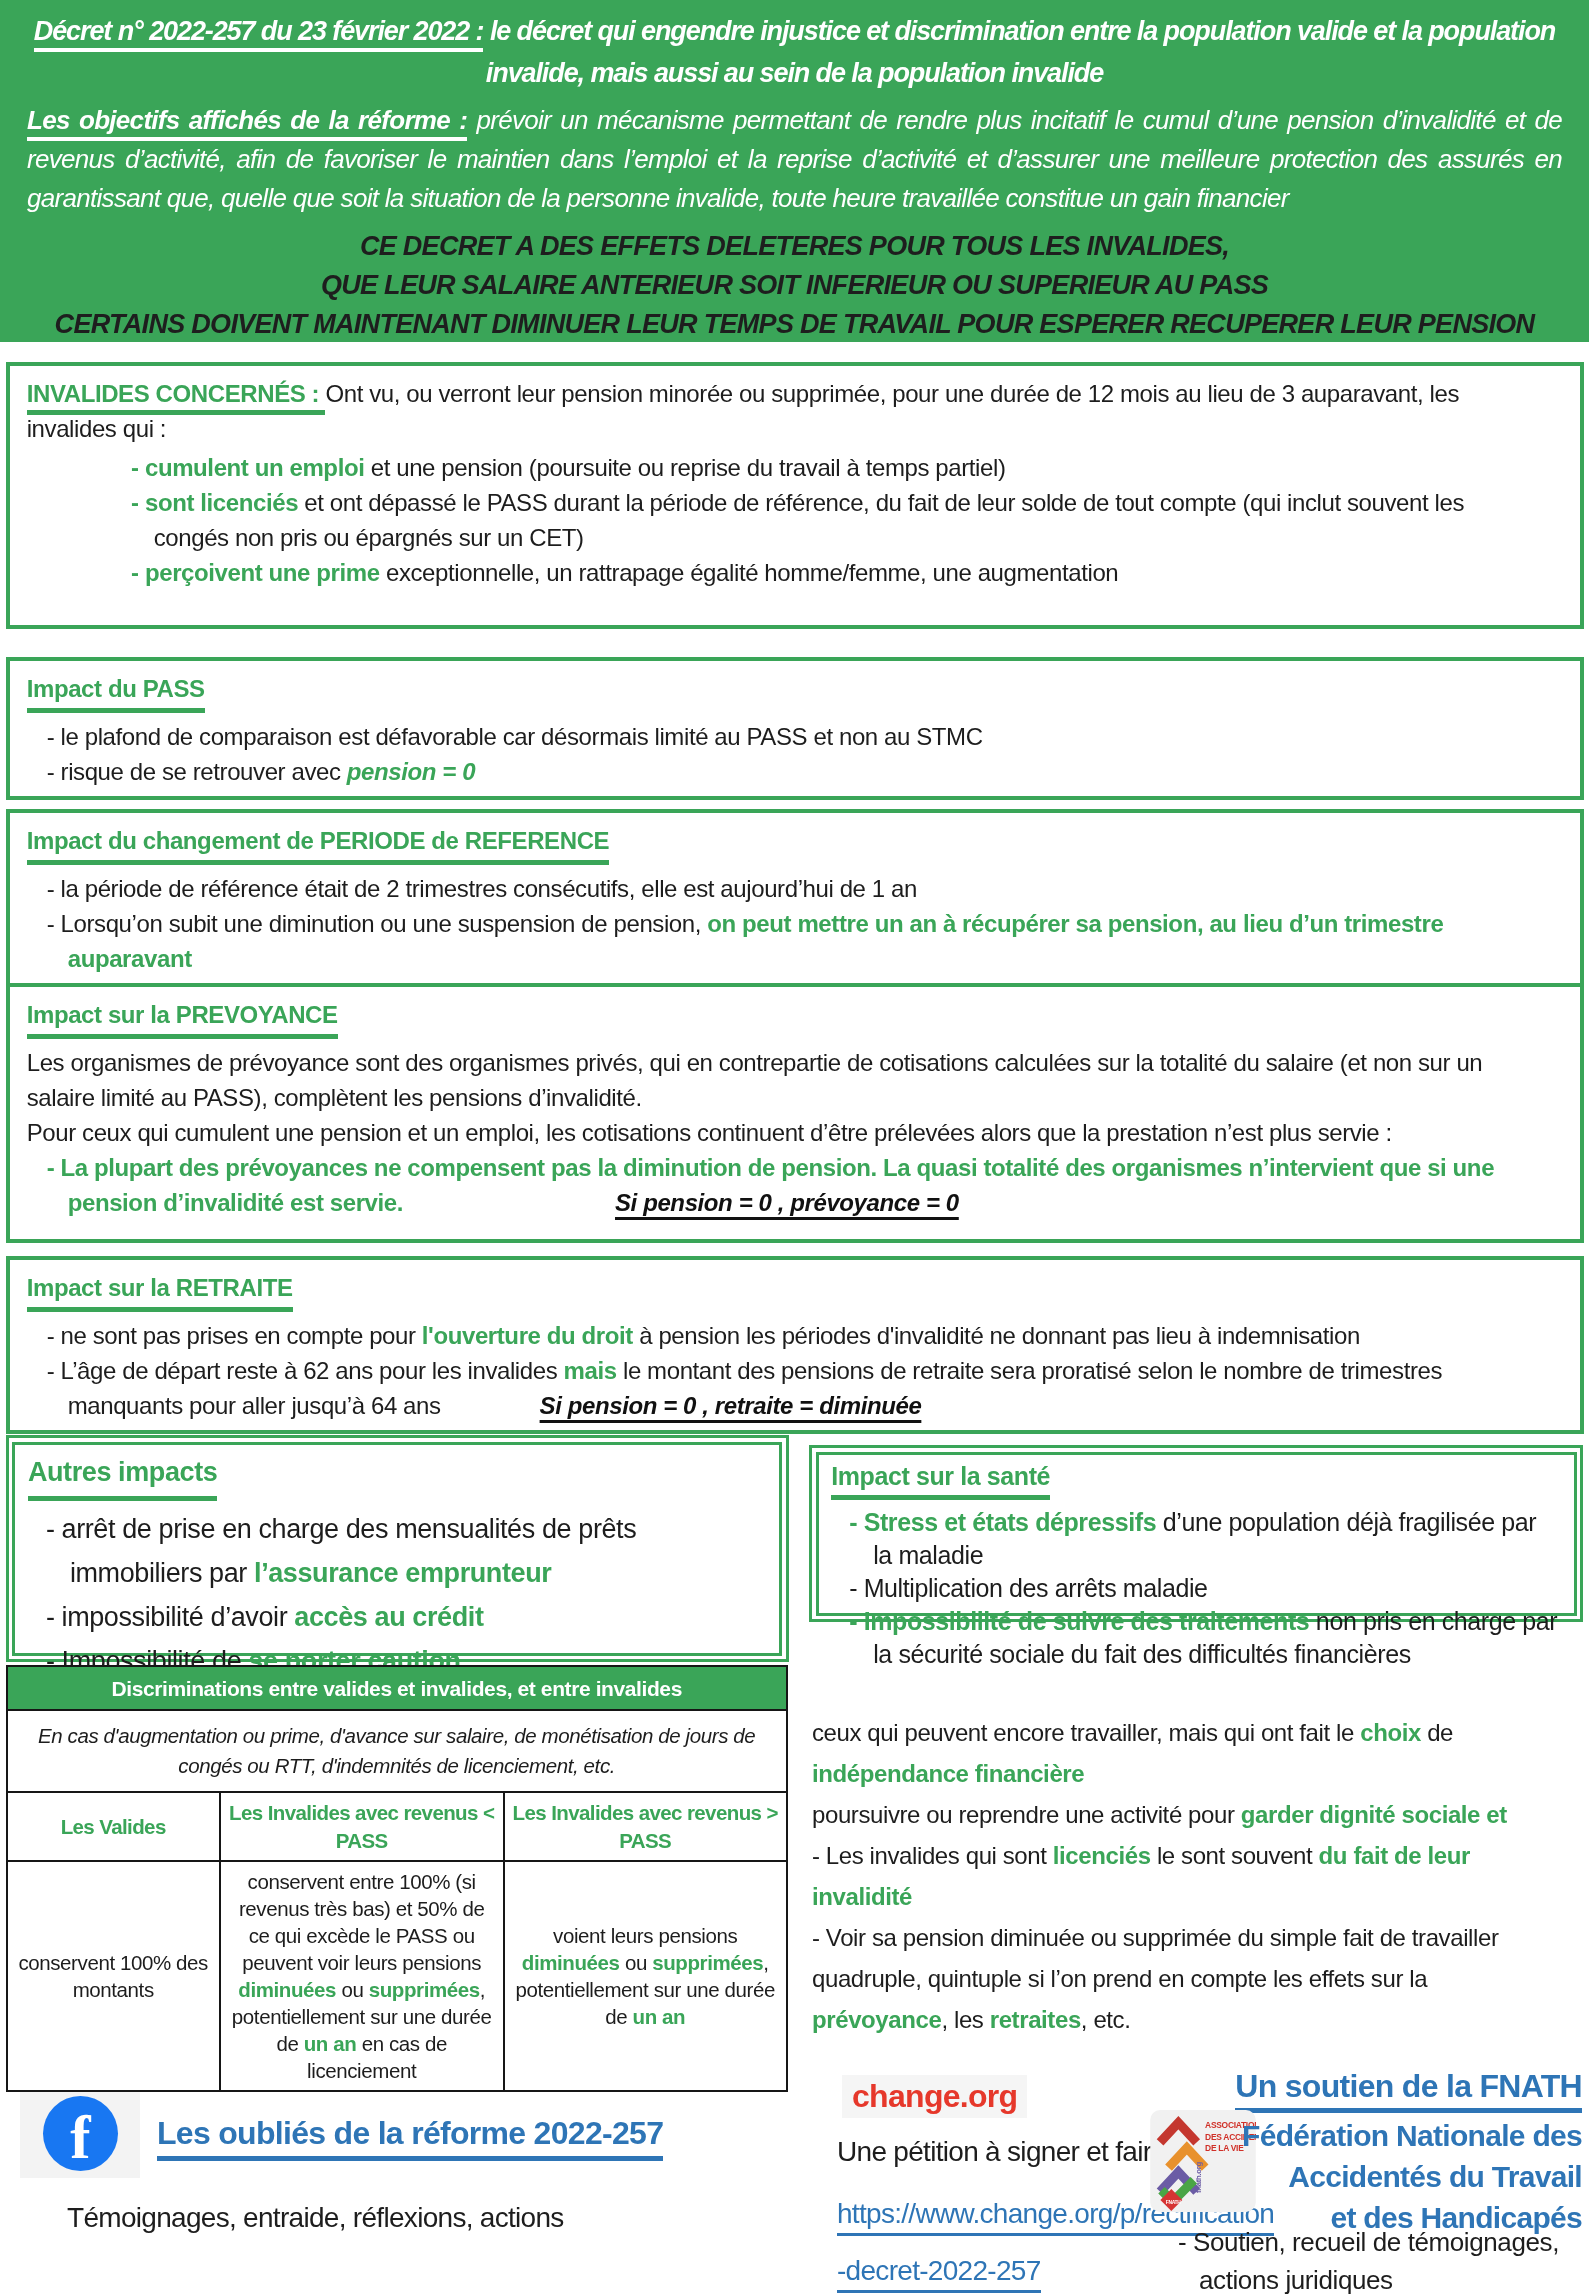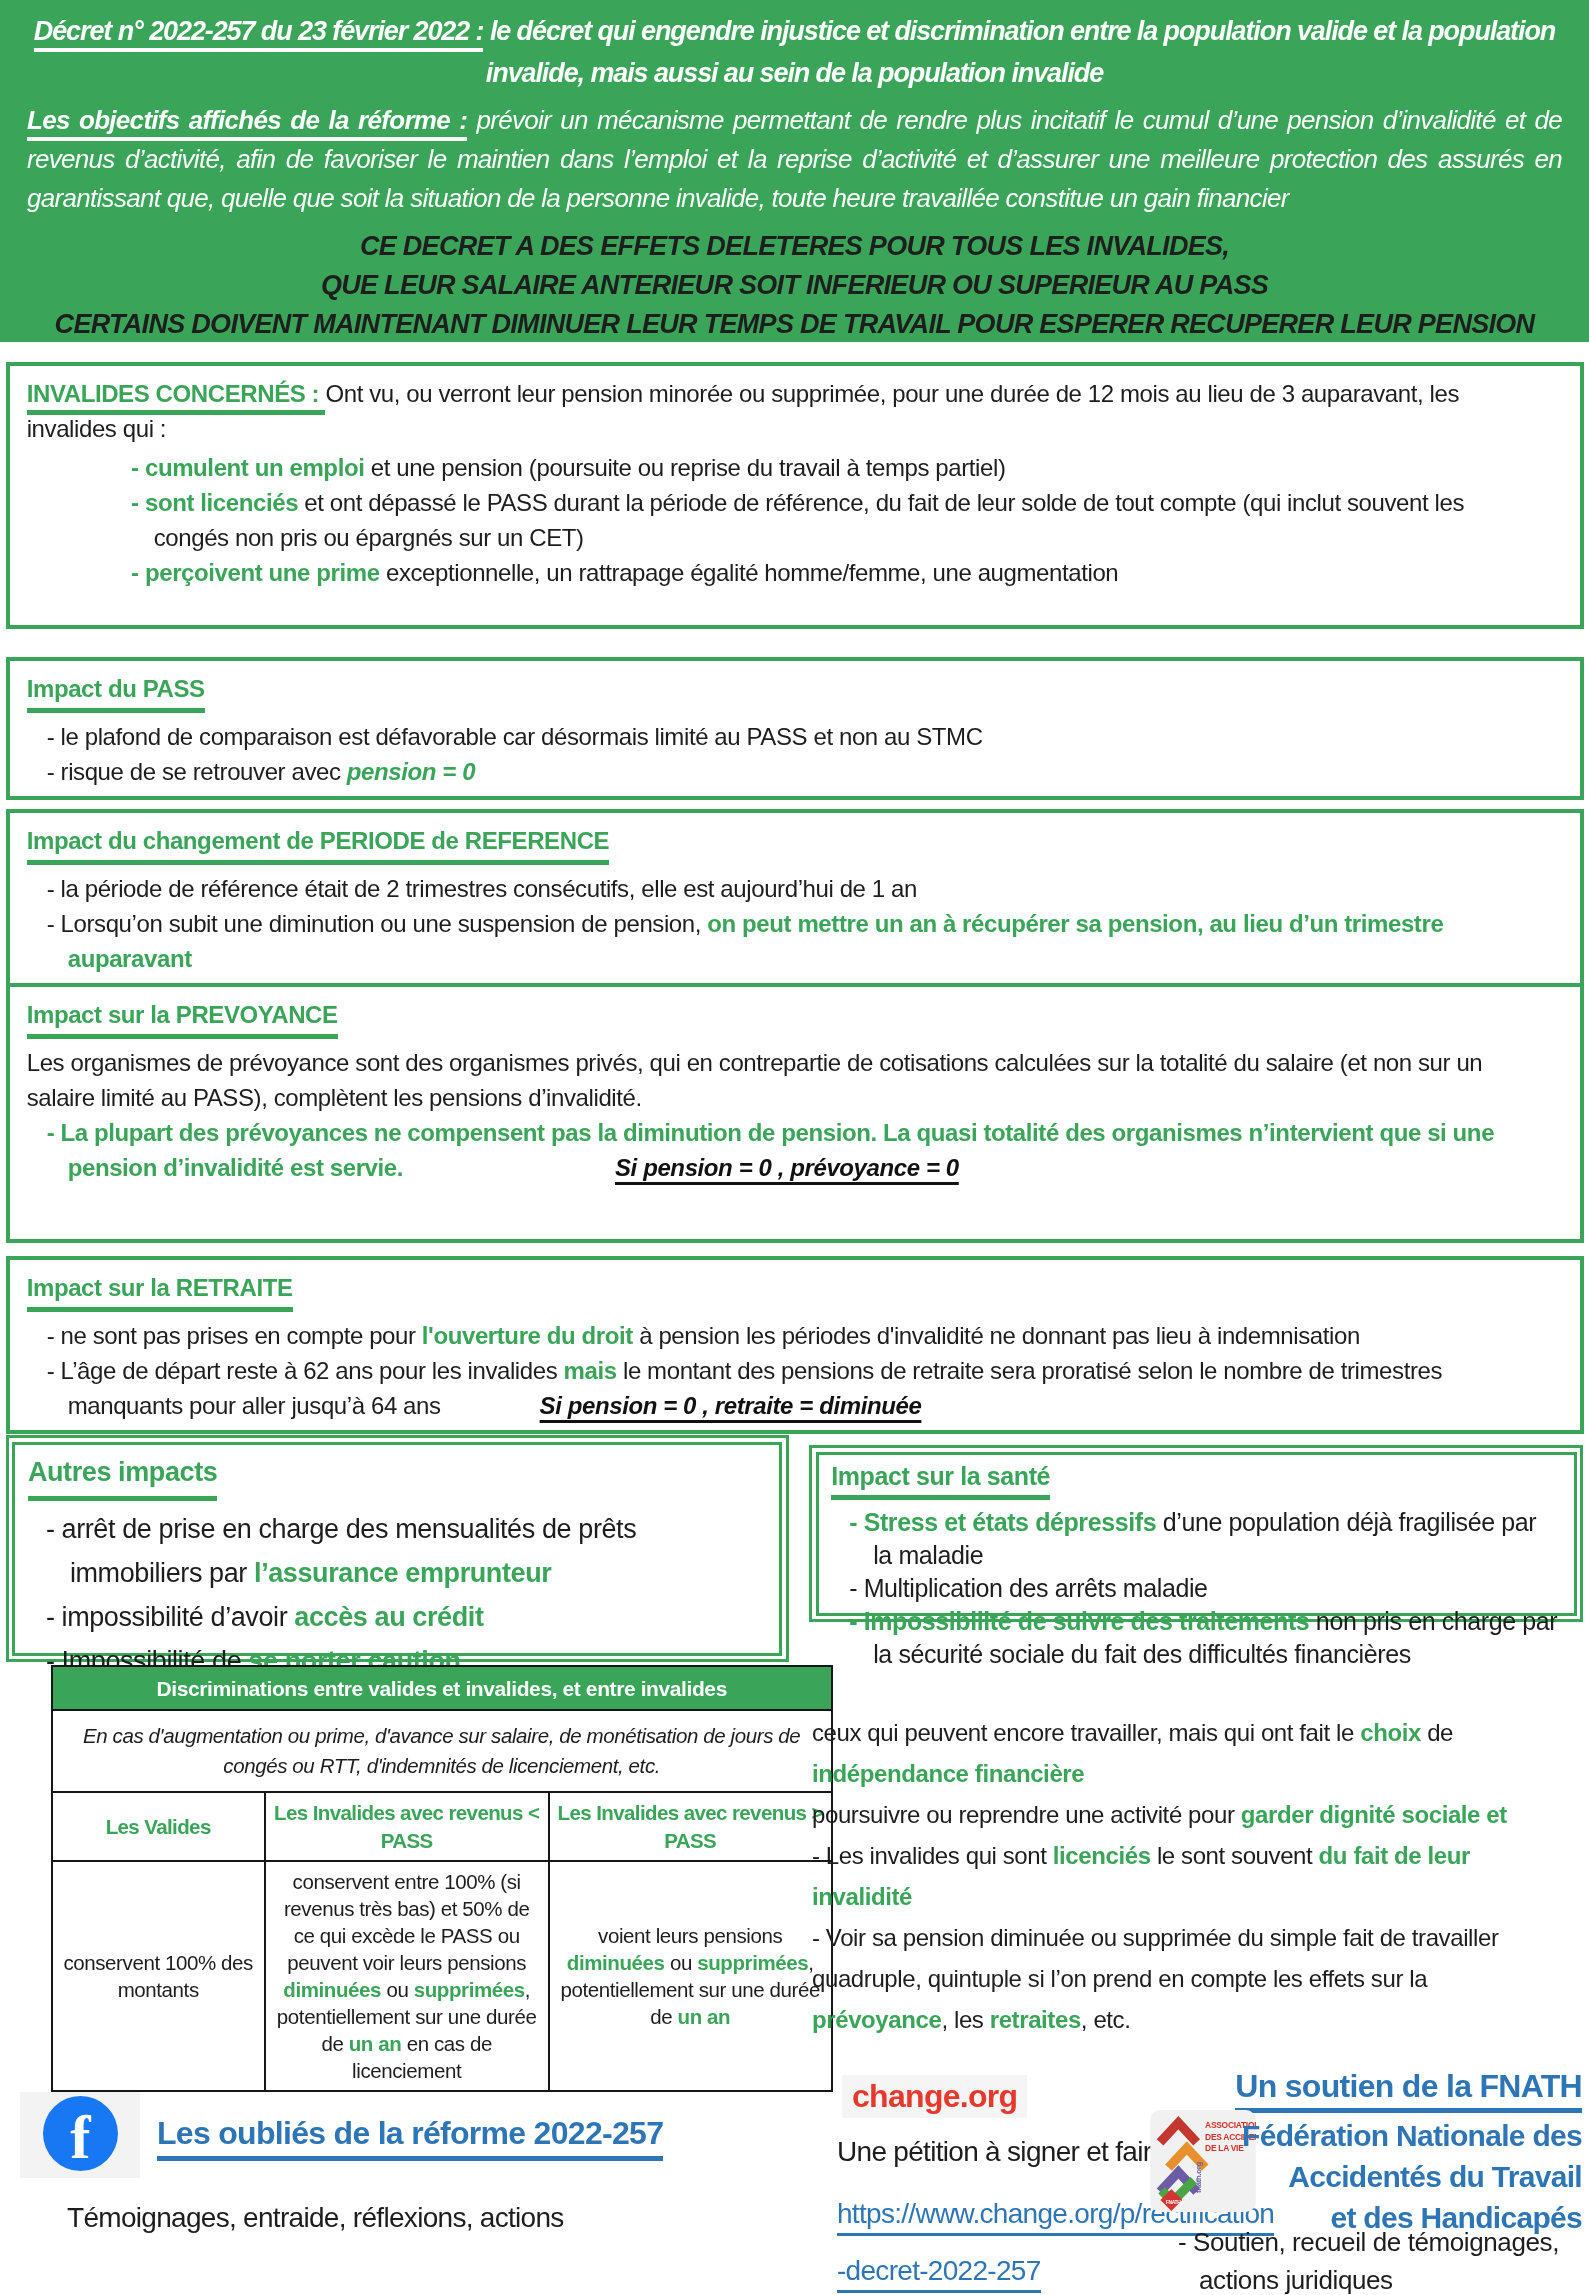--- a/index.html
+++ b/index.html
@@ -64,21 +64,21 @@
   .dbox-inner{border:3.5px solid var(--green);box-sizing:border-box;height:100%;padding:5.7px 12.7px;}
   #box-autres{left:5.7px;top:1435px;width:783px;height:227px;}
   #box-autres .dbox-inner{font-size:27px;line-height:44px;}
   #box-sante{left:809px;top:1445px;width:774px;height:177px;}
   #box-sante .dbox-inner{font-size:25px;line-height:33px;}
   #box-autres .item2,#box-sante .item2{padding-left:42px;text-indent:-24px;}
   
   #disc-table{
     position:absolute;left:5.7px;top:1665px;width:780px;
     border-collapse:collapse;table-layout:fixed;
-    font-size:20.5px;line-height:27px;letter-spacing:-0.4px;margin-left:45px;
+    font-size:20.5px;line-height:27px;letter-spacing:-0.4px;
   }
   #disc-table td{border:2.1px solid #161616;text-align:center;vertical-align:middle;}
   #disc-table{border:2.8px solid #161616;}
   .t-title{background:var(--green);color:#fff;font-weight:700;font-size:21px;height:40px;}
   .t-note{font-style:italic;font-size:20.5px;padding:10px 8.5px;line-height:30px;}
   .t-heads td{color:var(--green);font-weight:700;font-size:20.5px;letter-spacing:-0.6px;padding:5.7px 2.8px;line-height:28px;}
   .t-body td{padding:5.7px 8.5px;}
   
   #right-notes{position:absolute;left:812px;top:1712px;width:770px;font-size:24px;line-height:41px;}
   
@@ -149,20 +149,21 @@
 
   <div class="gbox" style="top:809px;min-height:151px;">
     <div><span class="bhead">Impact du changement de PERIODE de REFERENCE</span></div>
     <div class="item2"><span>-  la période de référence était de 2 trimestres consécutifs, elle est aujourd’hui de 1 an</span></div>
     <div class="item2"><span>-  Lorsqu’on subit une diminution ou une suspension de pension, </span><span class="seg-g">on peut mettre un an à récupérer sa pension, au lieu d’un trimestre auparavant</span></div>
   </div>
 
   <div class="gbox" style="top:983px;min-height:260px;">
     <div><span class="bhead">Impact sur la PREVOYANCE</span></div>
     <div>Les organismes de prévoyance sont des organismes privés, qui en contrepartie de cotisations calculées sur la totalité du salaire (et non sur un salaire limité au PASS), complètent les pensions d’invalidité.</div>
+    <div>Pour ceux qui cumulent une pension et un emploi, les cotisations continuent d’être prélevées alors que la prestation n’est plus servie :</div>
     <div class="item2"><span class="seg-g">-  La plupart des prévoyances ne compensent pas la diminution de pension. La quasi totalité des organismes n’intervient que si une pension d’invalidité est servie.</span><span class="seg-tab"> </span><span class="seg-kbi">Si pension = 0 , prévoyance = 0</span></div>
   </div>
 
   <div class="gbox" style="top:1256px;min-height:168px;">
     <div><span class="bhead">Impact sur la RETRAITE</span></div>
     <div class="item2"><span>-  ne sont pas prises en compte pour </span><span class="seg-g">l'ouverture du droit</span><span> à pension les périodes d'invalidité ne donnant pas lieu à indemnisation</span></div>
     <div class="item2"><span>-  L’âge de départ reste à 62 ans pour les invalides </span><span class="seg-g">mais</span><span> le montant des pensions de retraite sera proratisé selon le nombre de trimestres manquants pour aller jusqu’à 64 ans</span><span class="seg-tab2"> </span><span class="seg-kbi">Si pension = 0 , retraite = diminuée</span></div>
   </div>
 
   <div class="dbox" id="box-autres">

